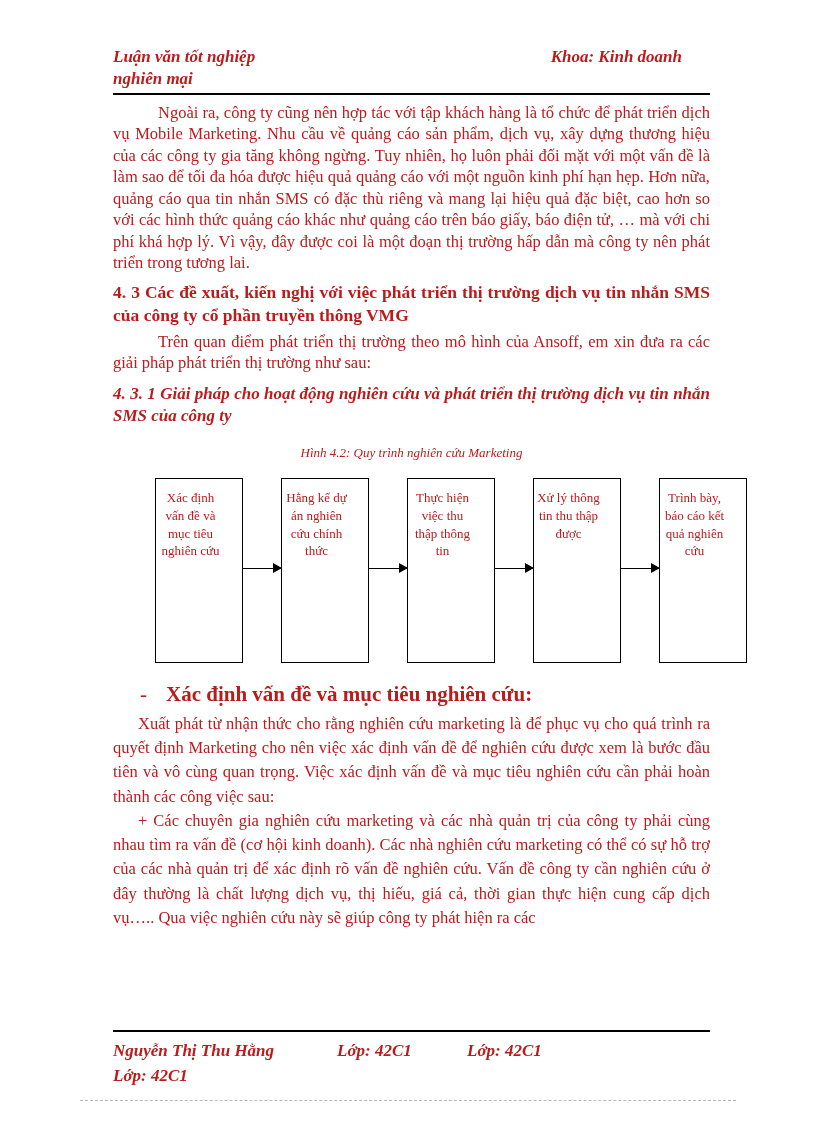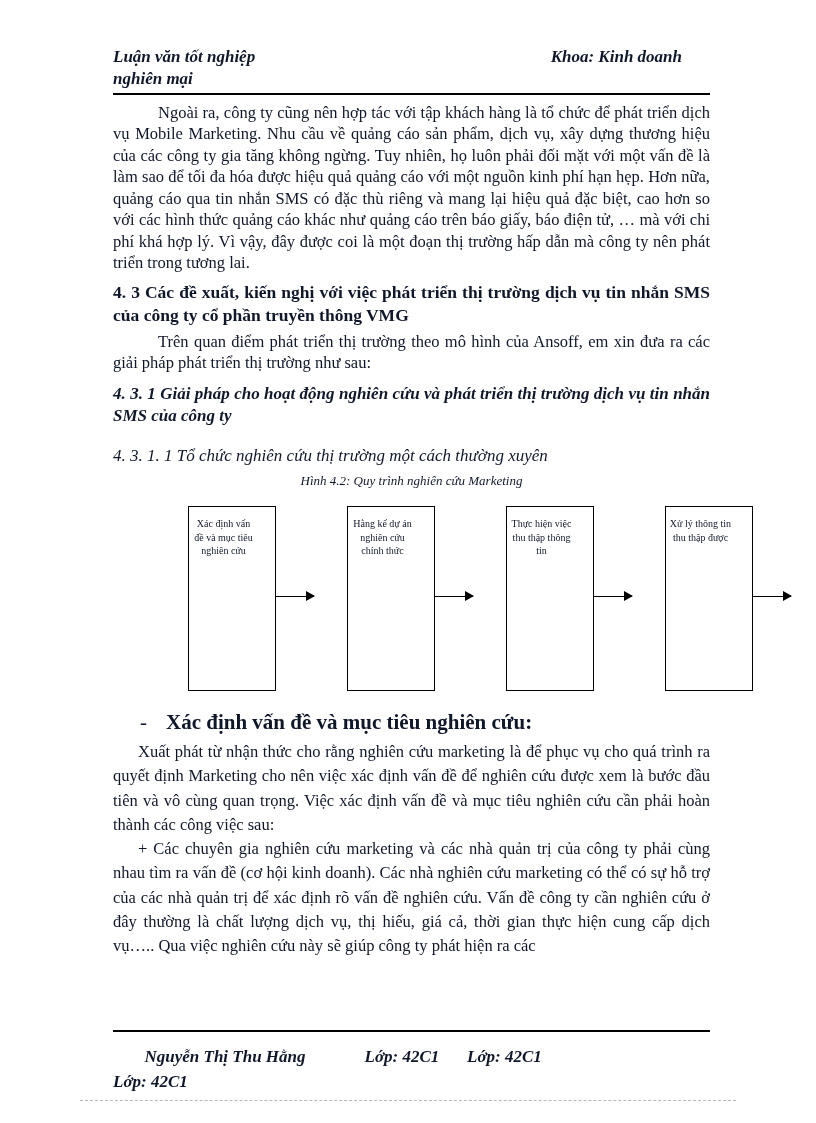--- a/index.html
+++ b/index.html
@@ -3,21 +3,21 @@
 <meta charset="utf-8">
 <style>
   html, body { margin: 0; padding: 0; background: #ffffff; }
   .page {
     position: relative;
     width: 816px;
     height: 1123px;
     margin: 0 auto;
     background: #ffffff;
     font-family: "Liberation Serif", "DejaVu Serif", serif;
-    color: #0f172a;
+    color: #b91c1c;
     box-sizing: border-box;
     padding: 46px 106px 0 113px;
     overflow: hidden;
   }
   
   .hdr { display: flex; justify-content: space-between; align-items: flex-start; }
   .hdr-left { font-weight: bold; font-style: italic; font-size: 17px; line-height: 22px; }
   .hdr-right { font-weight: bold; font-style: italic; font-size: 17px; line-height: 22px; margin-right: 28px; }
   .hdr-rule { border-bottom: 2px solid #000; margin-top: 3px; margin-bottom: 7px; }
   
@@ -35,24 +35,23 @@
     align-items: stretch;
     width: max-content;
     margin: 16px 0 18px 42px;
   }
   .fbox {
     width: 88px;
     height: 185px;
     border: 1px solid #000;
     box-sizing: border-box;
     text-align: center;
-    font-size: 10px;
+    font-size: 13px;
     line-height: 1.38;
     padding: 10px 20px 0 3px;
-    margin-left: 33px;
   }
   .farrow {
     align-self: center;
     width: 38px;
     height: 0;
     border-top: 1.6px solid #000;
     position: relative;
     margin-top: -4px;
   }
   .farrow::after {
@@ -69,26 +68,25 @@
   .bullet { margin: 0 0 4px 27px; font-size: 21px; }
   .bullet .dash { display: inline-block; width: 26px; }
   .bullet b { font-weight: bold; }
   
   .footer {
     position: absolute;
     left: 113px;
     right: 106px;
     top: 1030px;
     border-top: 2px solid #000;
-    padding-top: 12px;
+    padding-top: 6px;
     font-weight: bold;
     font-style: italic;
     font-size: 17px;
     line-height: 25px;
-    text-align: center;
   }
   .footer-row { display: flex; }
   .footer-author { width: 224px; }
   .footer-classa { width: 130px; }
   .bottom-line {
     position: absolute;
     left: 80px;
     right: 80px;
     top: 1100px;
     border-top: 1px dashed #b8b8b8;
@@ -109,21 +107,20 @@
   <div class="hdr-rule"></div>
 
   <p class="ind">Ngoài ra, công ty cũng nên hợp tác với tập khách hàng là tổ chức để phát triển dịch vụ Mobile Marketing. Nhu cầu về quảng cáo sản phẩm, dịch vụ, xây dựng thương hiệu của các công ty gia tăng không ngừng. Tuy nhiên, họ luôn phải đối mặt với một vấn đề là làm sao để tối đa hóa được hiệu quả quảng cáo với một nguồn kinh phí hạn hẹp. Hơn nữa, quảng cáo qua tin nhắn SMS có đặc thù riêng và mang lại hiệu quả đặc biệt, cao hơn so với các hình thức quảng cáo khác như quảng cáo trên báo giấy, báo điện tử, … mà với chi phí khá hợp lý. Vì vậy, đây được coi là một đoạn thị trường hấp dẫn mà công ty nên phát triển trong tương lai.</p>
 
   <p class="h1">4. 3 Các đề xuất, kiến nghị với việc phát triển thị trường dịch vụ tin nhắn SMS của công ty cổ phần truyền thông VMG</p>
 
   <p class="ind">Trên quan điểm phát triển thị trường theo mô hình của Ansoff, em xin đưa ra các giải pháp phát triển thị trường như sau:</p>
 
   <p class="h2">4. 3. 1 Giải pháp cho hoạt động nghiên cứu và phát triển thị trường dịch vụ tin nhắn SMS của công ty</p>
 
-  <p class="h3">4. 3. 1. 1 Tổ chức nghiên cứu thị trường một cách thường xuyên</p>
 
 
   <p class="caption">Hình 4.2: Quy trình nghiên cứu Marketing</p>
 
   <div class="figure">
     <div class="fbox"><span>Xác định vấn đề và mục tiêu nghiên cứu</span></div>
     <div class="farrow"></div>
     <div class="fbox"><span>Hằng kế dự án nghiên cứu chính thức</span></div>
     <div class="farrow"></div>
     <div class="fbox"><span>Thực hiện việc thu thập thông tin</span></div>

